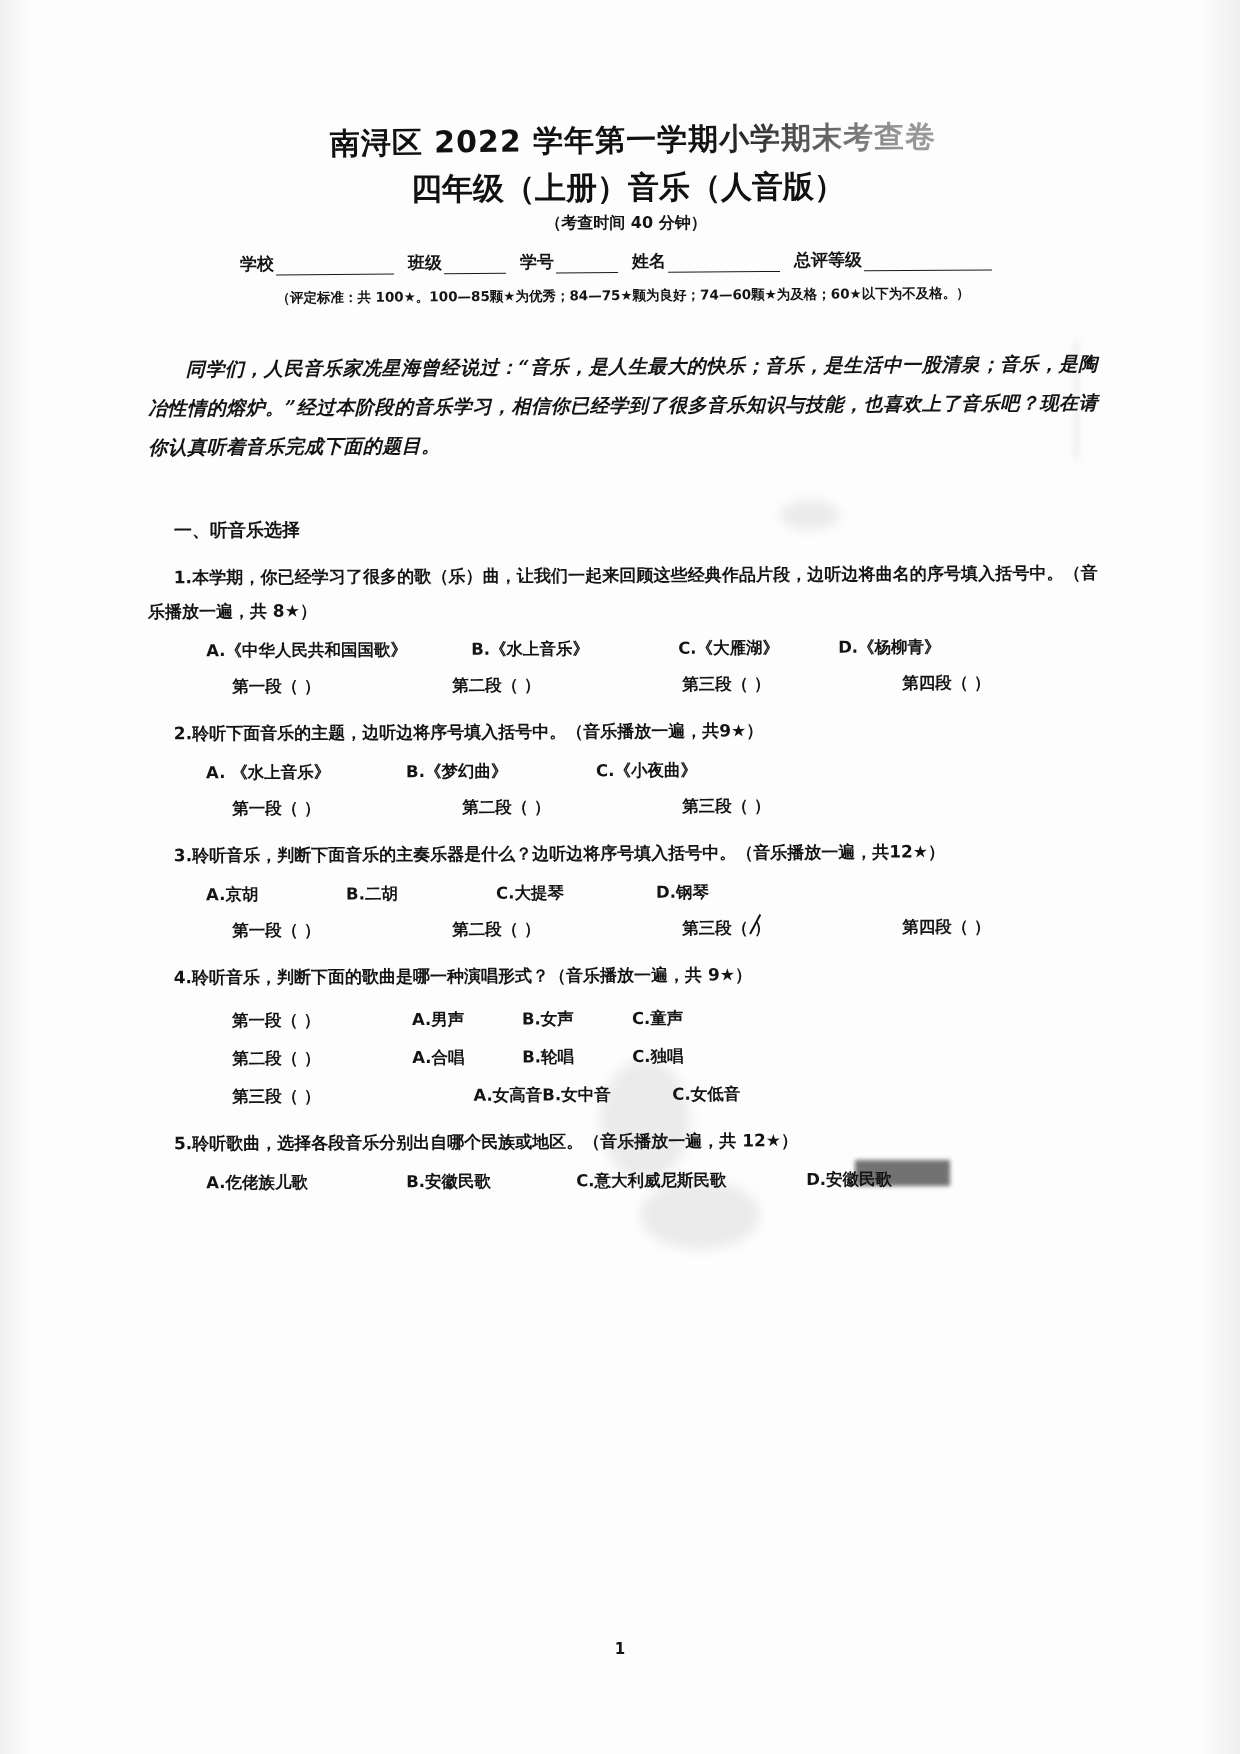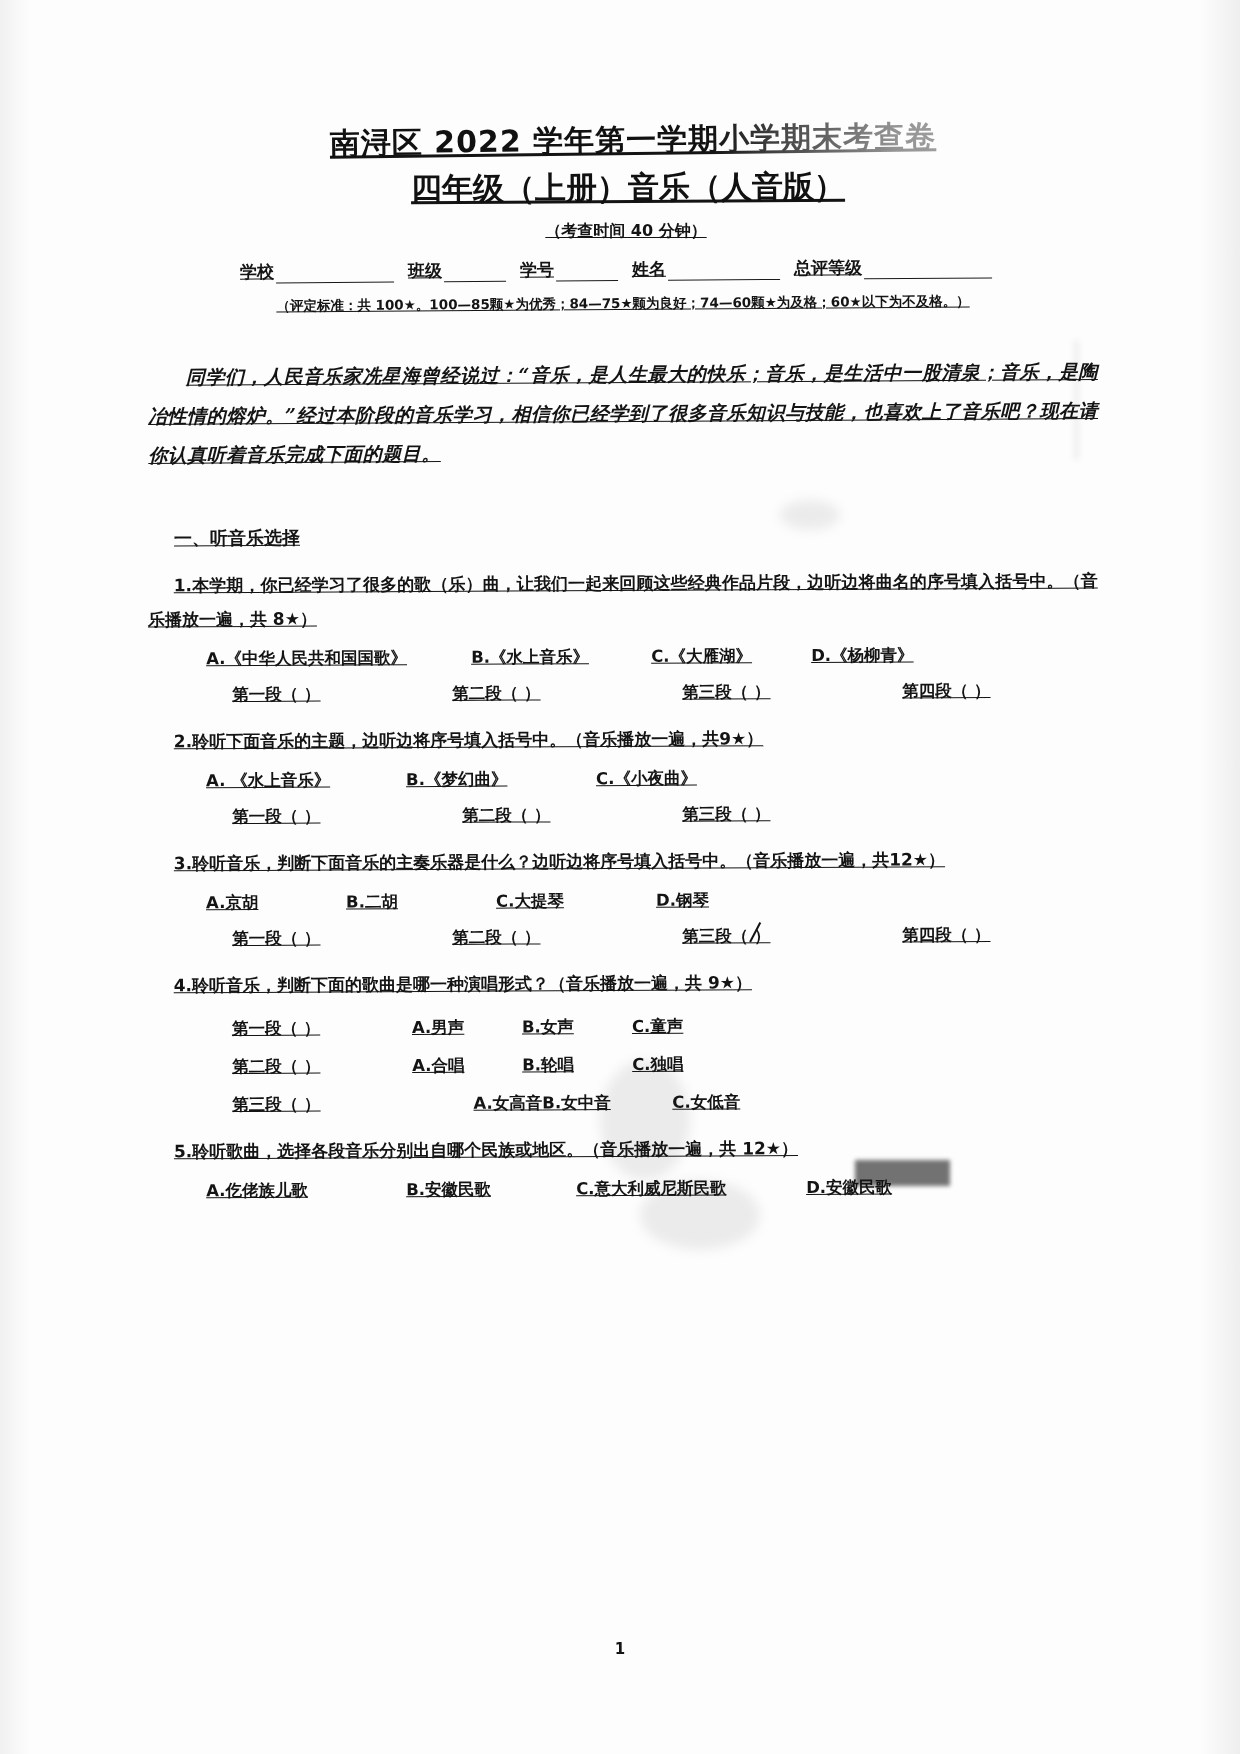--- a/index.html
+++ b/index.html
@@ -33,21 +33,20 @@
     position: absolute;
     right: 0; top: 0; width: 40px; height: 1754px;
     background: linear-gradient(to left, rgba(0,0,0,0.06), rgba(0,0,0,0));
     pointer-events: none;
   }
   .content {
     position: absolute;
     left: 148px;
     top: 120px;
     width: 950px;
-    text-decoration: underline;
   }
 
   .title-main {
     text-align: center;
     font-family: "DejaVu Sans", sans-serif;
     font-weight: bold;
     font-size: 30px;
     letter-spacing: 1px;
     color: #111;
     white-space: nowrap;
@@ -65,21 +64,21 @@
     margin-top: 6px;
     color: #111;
     transform: rotate(-0.35deg);
     margin-left: 10px;
   }
   .title-time {
     text-align: center;
     font-family: "DejaVu Sans", sans-serif;
     font-size: 16px;
     font-weight: bold;
-    margin-top: 12px;
+    margin-top: 4px;
     margin-left: 6px;
   }
 
   .fields {
     margin-top: 16px;
     font-family: "DejaVu Sans", sans-serif;
     font-size: 17px;
     font-weight: bold;
     display: flex;
     align-items: flex-end;
@@ -265,21 +264,21 @@
 
     <div class="intro">同学们，人民音乐家冼星海曾经说过：“音乐，是人生最大的快乐；音乐，是生活中一股清泉；音乐，是陶冶性情的熔炉。”经过本阶段的音乐学习，相信你已经学到了很多音乐知识与技能，也喜欢上了音乐吧？现在请你认真听着音乐完成下面的题目。</div>
 
     <div class="section-head">一、听音乐选择</div>
 
     <div class="q">
       <div class="q-text">1.本学期，你已经学习了很多的歌（乐）曲，让我们一起来回顾这些经典作品片段，边听边将曲名的序号填入括号中。（音乐播放一遍，共 8★）</div>
       <div class="opt-row">
         <span class="opt" style="width:265px;">A.《中华人民共和国国歌》</span>
         <span class="opt" style="width:180px;">B.《水上音乐》</span>
-        <span class="opt" style="width:160px;">C.《大雁湖》</span>
+        <span class="opt" style="width:160px;margin-left:27px;">C.《大雁湖》</span>
         <span class="opt">D.《杨柳青》</span>
       </div>
       <div class="seg-row">
         <span class="seg" style="width:180px;">第一段（        ）</span>
         <span class="seg" style="width:190px;">第二段（        ）</span>
         <span class="seg" style="width:180px;">第三段（        ）</span>
         <span class="seg">第四段（        ）</span>
       </div>
     </div>
 

